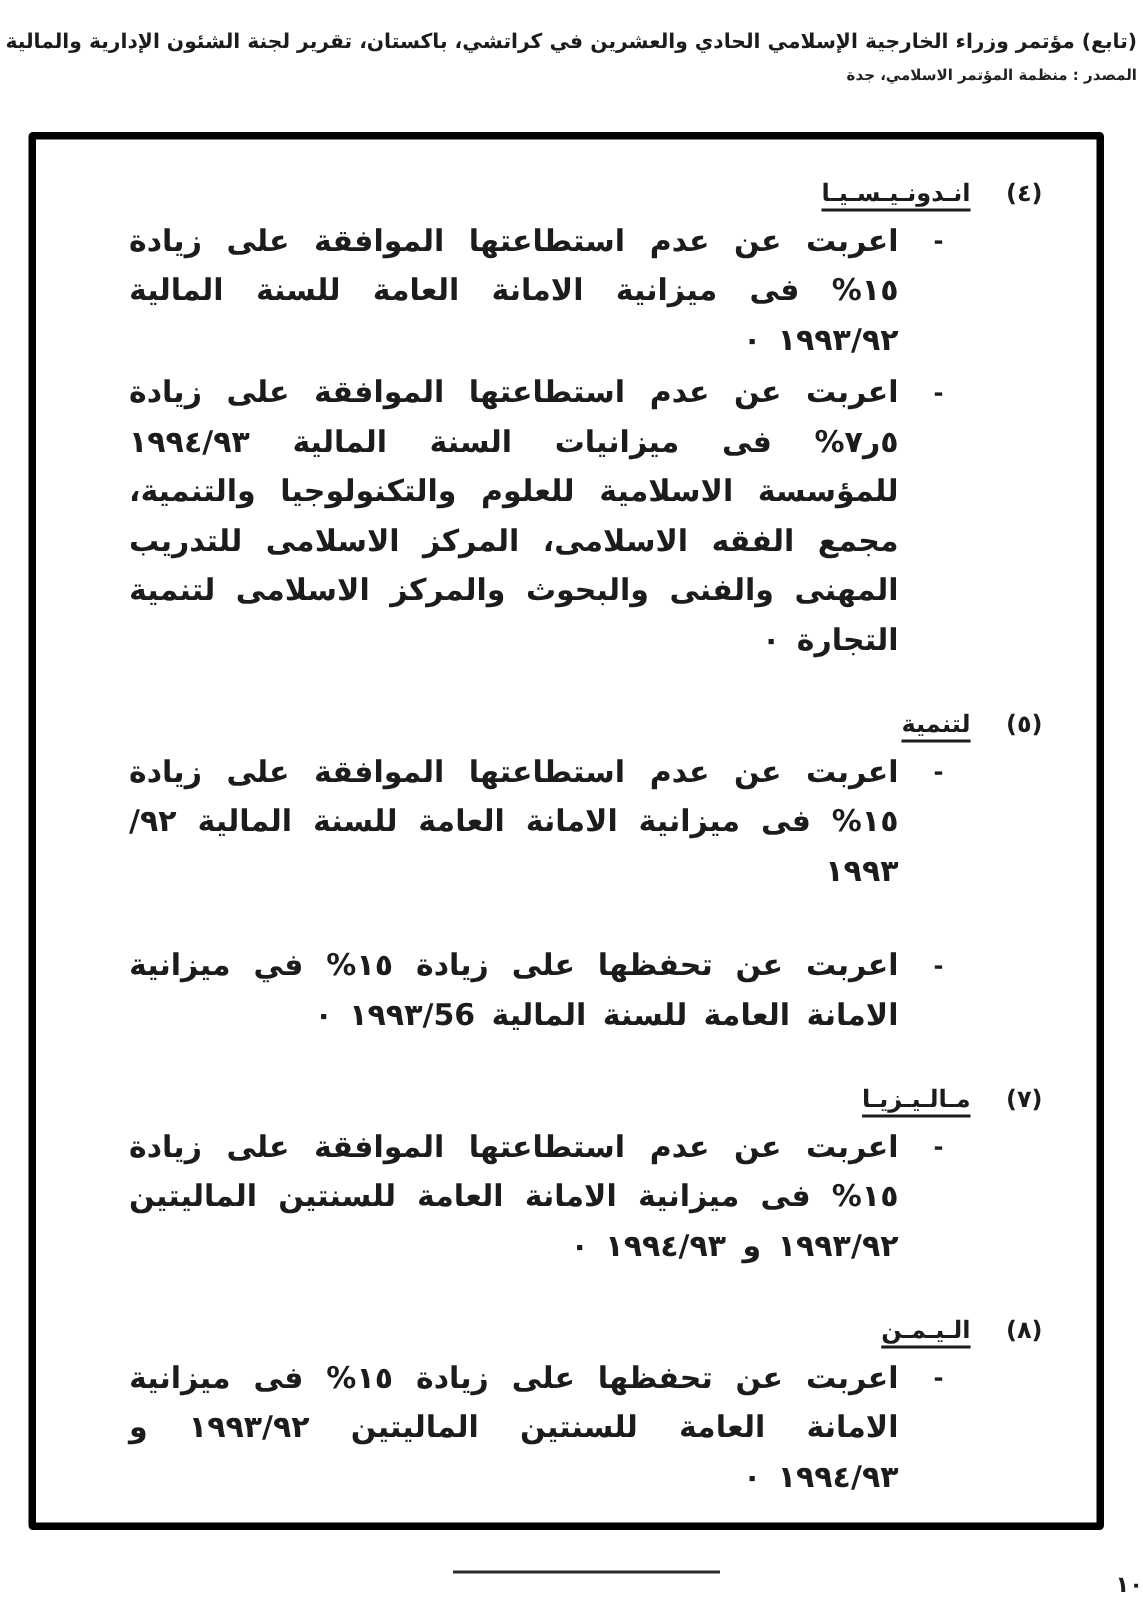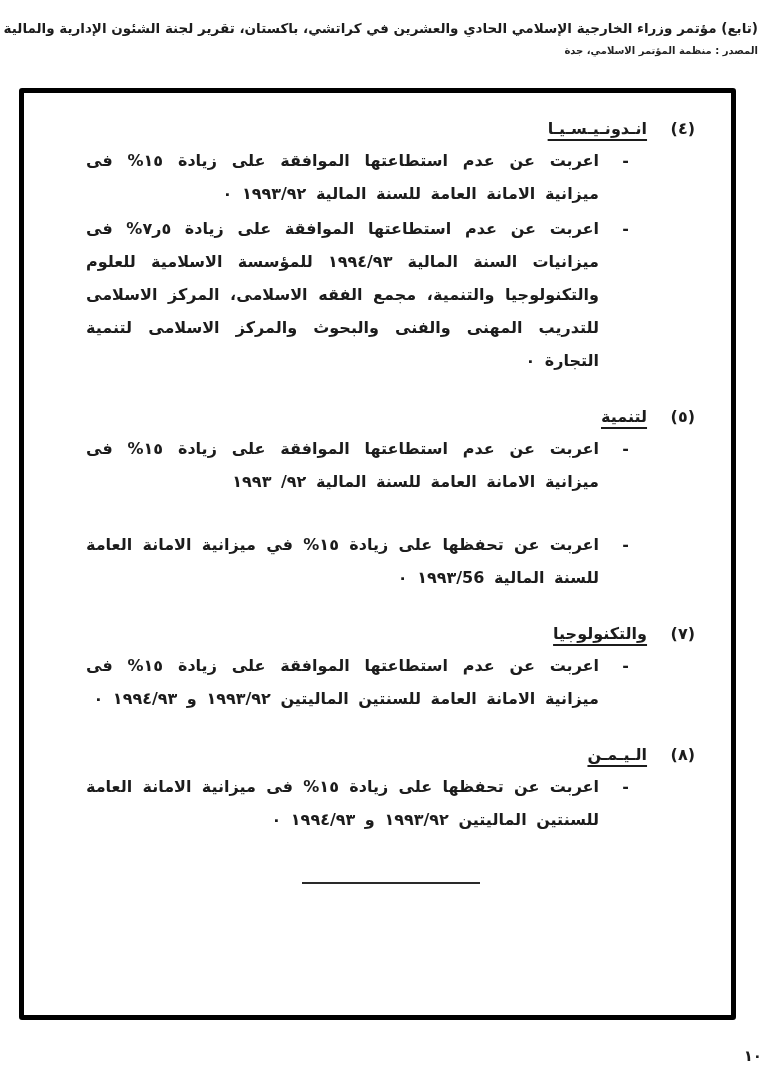--- a/index.html
+++ b/index.html
@@ -44,21 +44,21 @@
     text-decoration-thickness: 1.5px;
     letter-spacing: 0.5px;
   }
   .bullet { display: flex; margin-right: 66px; margin-top: 2px; }
   .dash {
     width: 30px; flex: 0 0 30px;
     font-weight: bold; font-size: 16px; line-height: 33px;
   }
   .btext {
     margin: 0; flex: 1;
-    font-weight: bold; font-size: 16px; line-height: 33px;
+    font-weight: bold; font-size: 20px; line-height: 33px;
     text-align: justify; word-spacing: 4px;
   }
 
   
   .divider {
     width: 178px; border: 0; border-top: 2px solid #2a2a2a;
     margin: 46px auto 0;
   }
   .page-number {
     position: absolute; bottom: 16px; left: 0; right: 0;
@@ -105,21 +105,21 @@
     <div class="section">
       <div class="bullet">
         <span class="dash">-</span>
         <p class="btext">اعربت عن تحفظها على زيادة ١٥% في ميزانية الامانة العامة للسنة المالية ١٩٩٣/56 ٠</p>
       </div>
     </div>
 
     <div class="section">
       <div class="sec-head">
         <span class="sec-num">(٧)</span>
-        <span class="sec-title">والتكنولوجيا</span>
+        <span class="sec-title">مـالـيـزيـا</span>
       </div>
       <div class="bullet">
         <span class="dash">-</span>
         <p class="btext">اعربت عن عدم استطاعتها الموافقة على زيادة ١٥% فى ميزانية الامانة العامة للسنتين الماليتين ١٩٩٣/٩٢ و ١٩٩٤/٩٣ ٠</p>
       </div>
     </div>
 
     <div class="section">
       <div class="sec-head">
         <span class="sec-num">(٨)</span>

